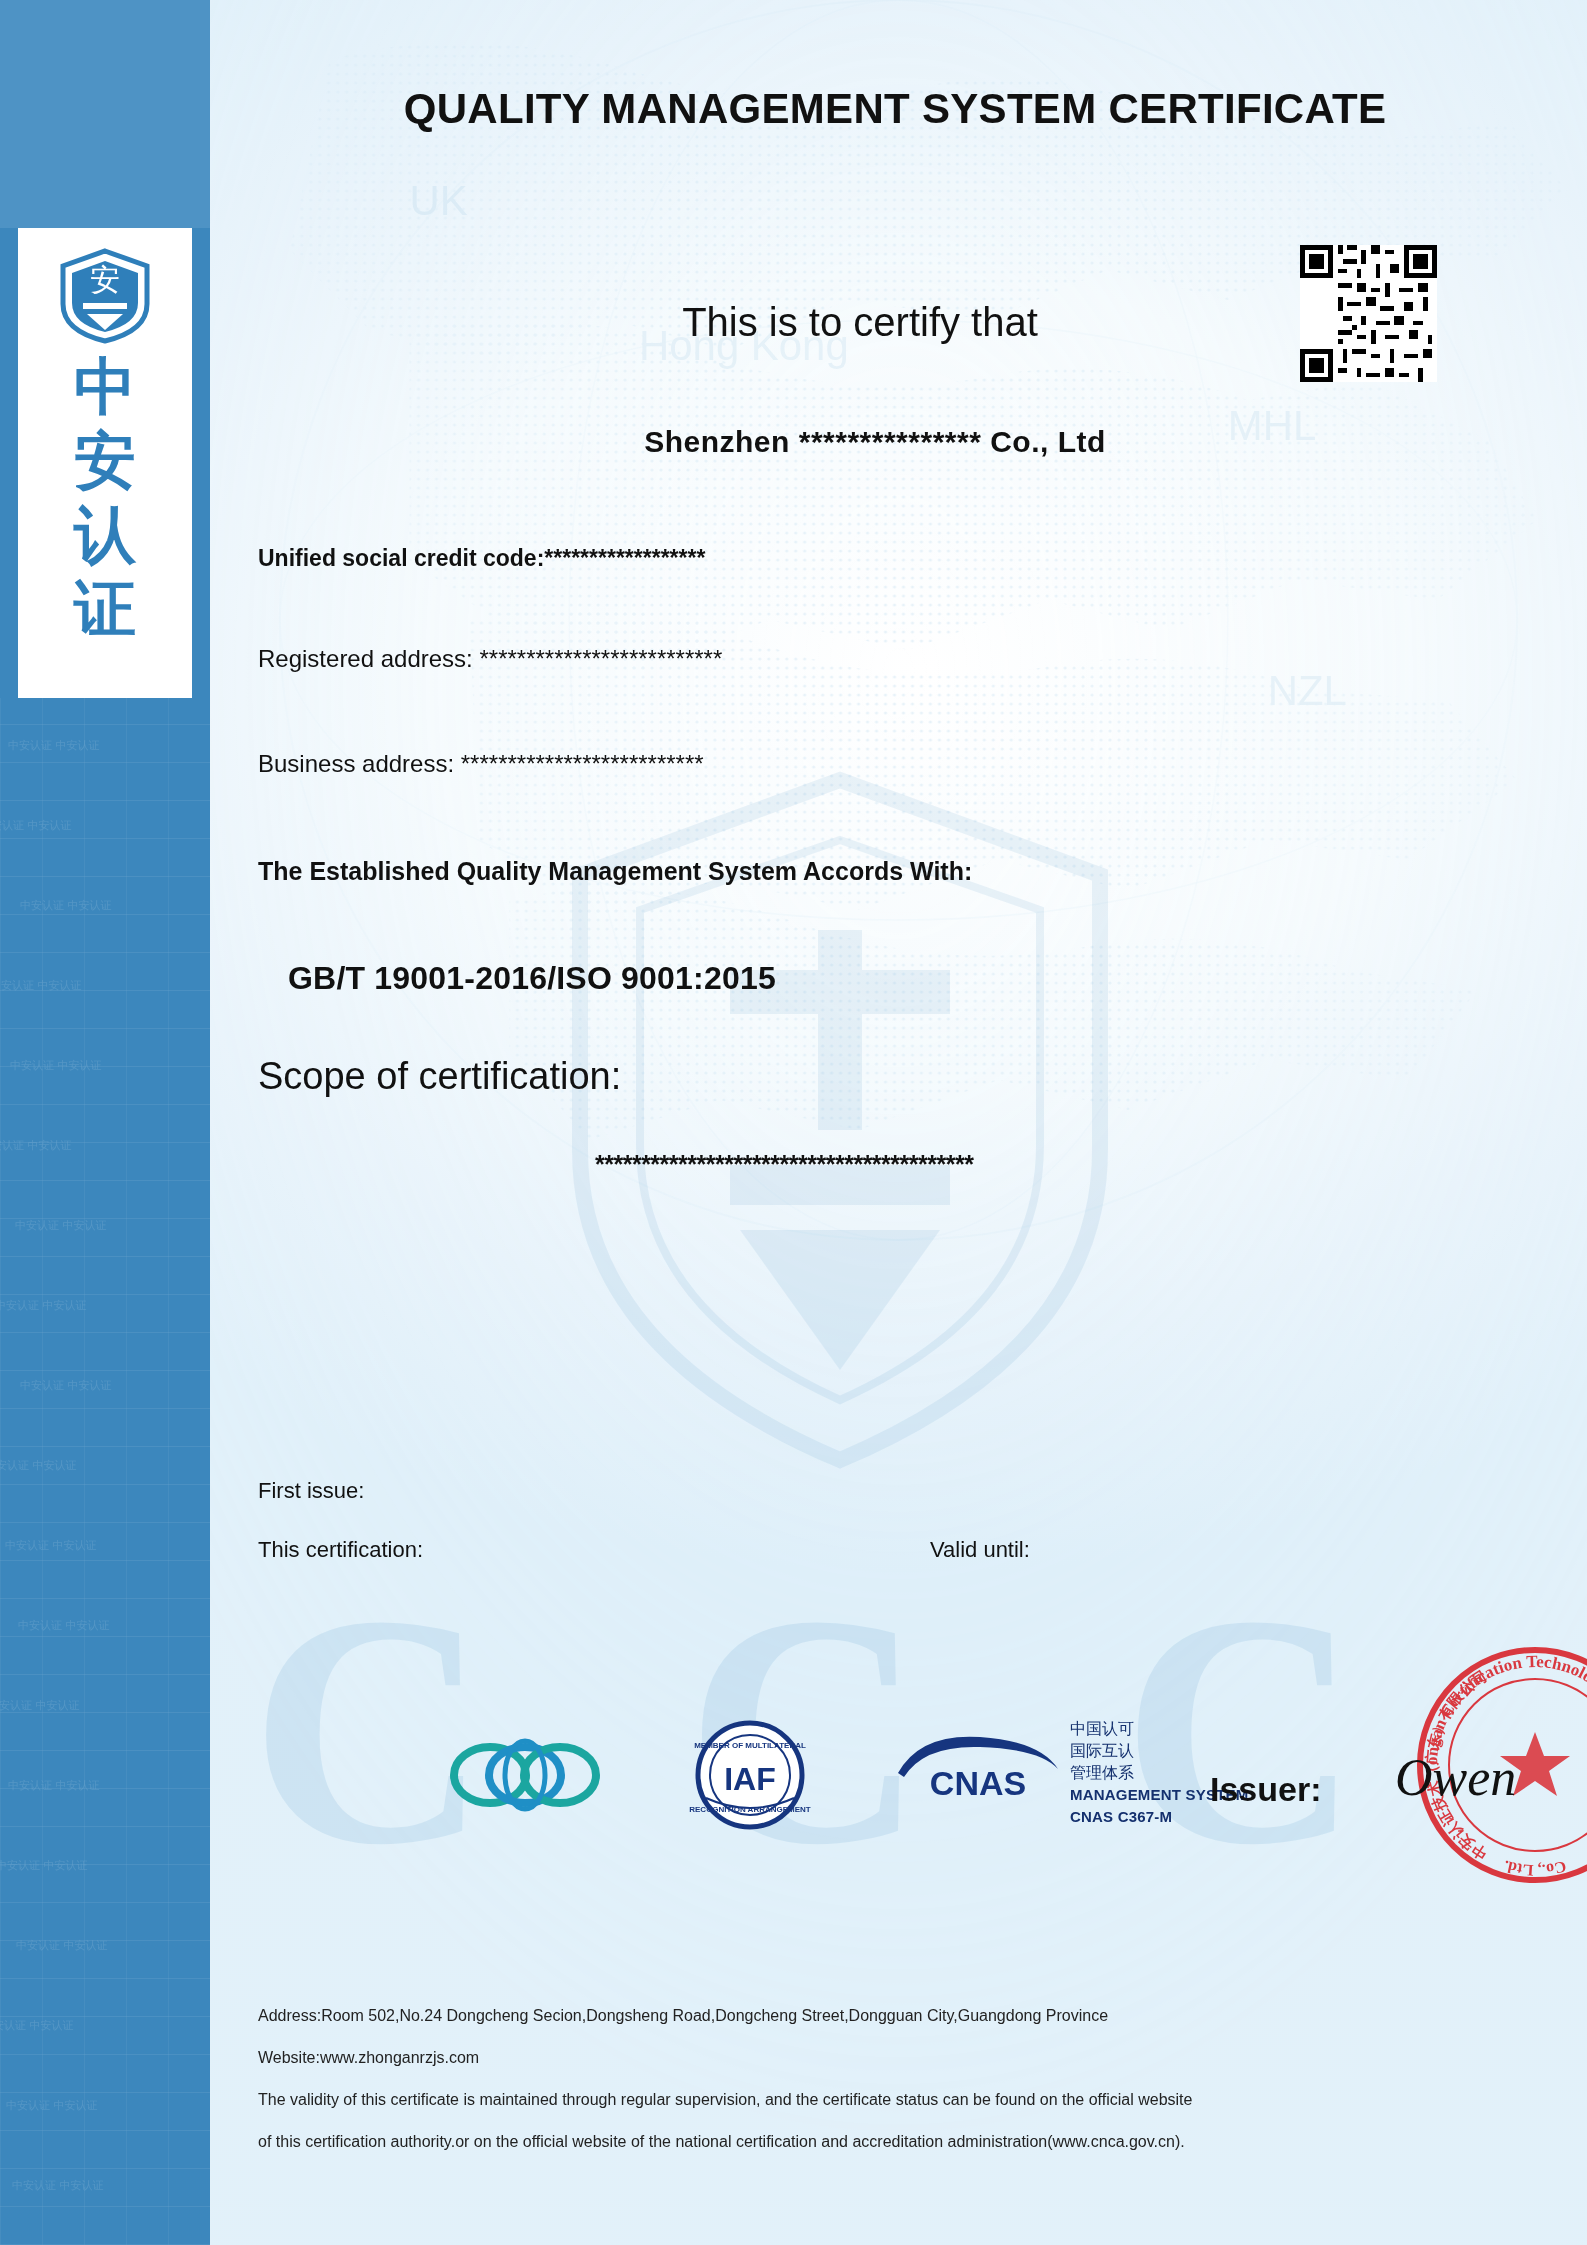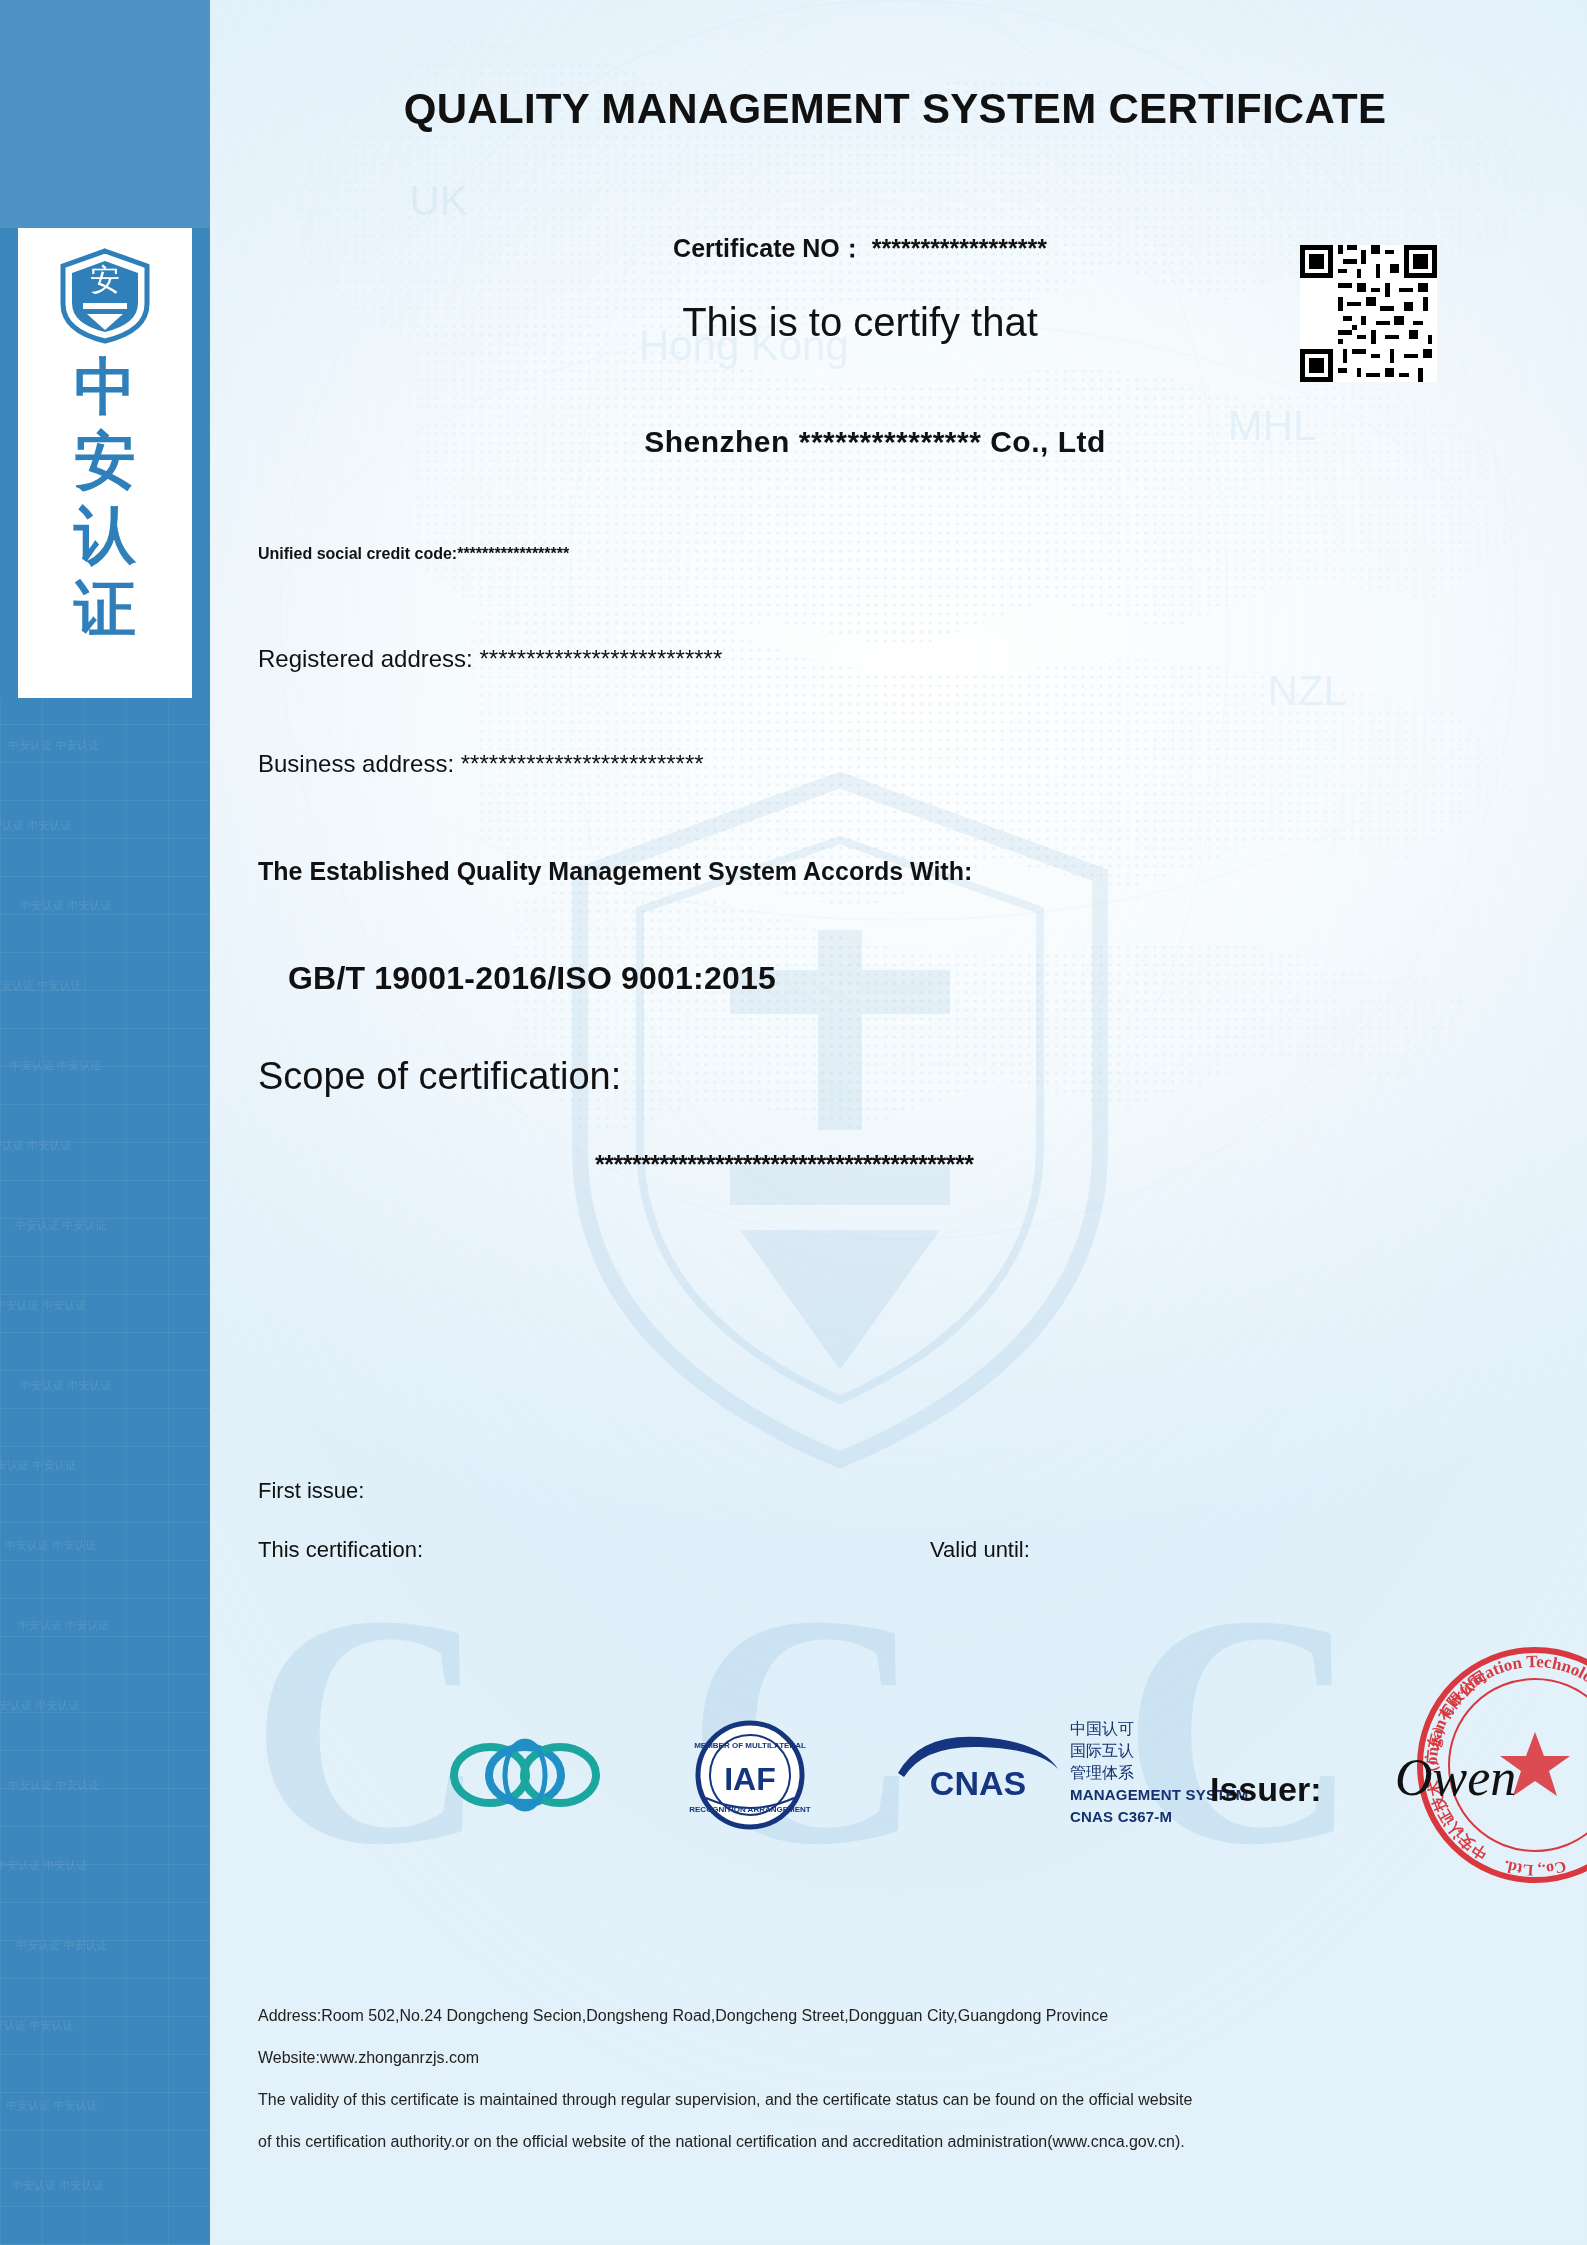--- a/index.html
+++ b/index.html
@@ -167,21 +167,21 @@
     width: 1090px;
     text-align: center;
     font-size: 30px;
     font-weight: bold;
     color: #111111;
     letter-spacing: 0.5px;
   }
   .field {
     position: absolute;
     left: 48px;
-    font-size: 16px;
+    font-size: 23px;
     color: #111111;
   }
   .field.bold { font-weight: bold; }
   .f-credit { top: 545px; }
   .f-reg    { top: 645px; font-size: 24px; }
   .f-bus    { top: 750px; font-size: 24px; }
   .f-accord { top: 857px; font-size: 25px; font-weight: bold; }
   .standard {
     position: absolute;
     left: 78px;
@@ -413,24 +413,20 @@
       <div class="cn-char">安</div>
       <div class="cn-char">认</div>
       <div class="cn-char">证</div>
     </div>
   </div>
 
   <div class="content">
 
     <div class="title">QUALITY MANAGEMENT SYSTEM CERTIFICATE</div>
 
-    <div class="cert-no">
-      <span>Certificate NO：</span>
-      <span>******************</span>
-    </div>
 
     <div class="certify-line">This is to certify that</div>
 
     <div class="company">Shenzhen *************** Co., Ltd</div>
 
     <div class="field bold f-credit">Unified social credit code:******************</div>
     <div class="field f-reg">Registered address: **************************</div>
     <div class="field f-bus">Business address:   **************************</div>
     <div class="field f-accord">The Established Quality Management System Accords With:</div>
 

